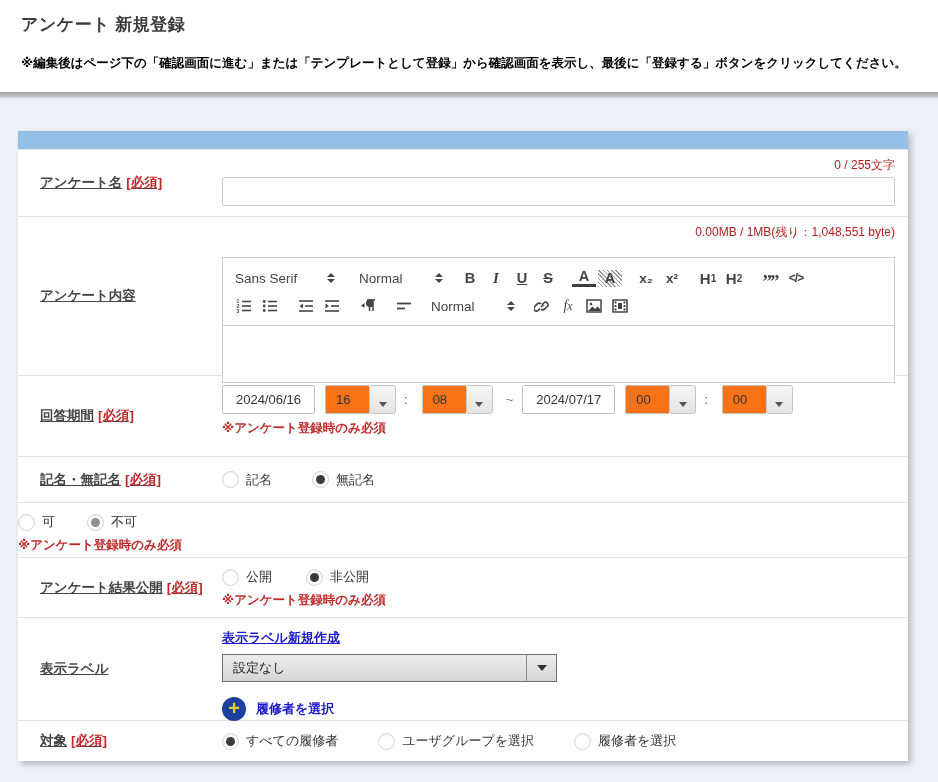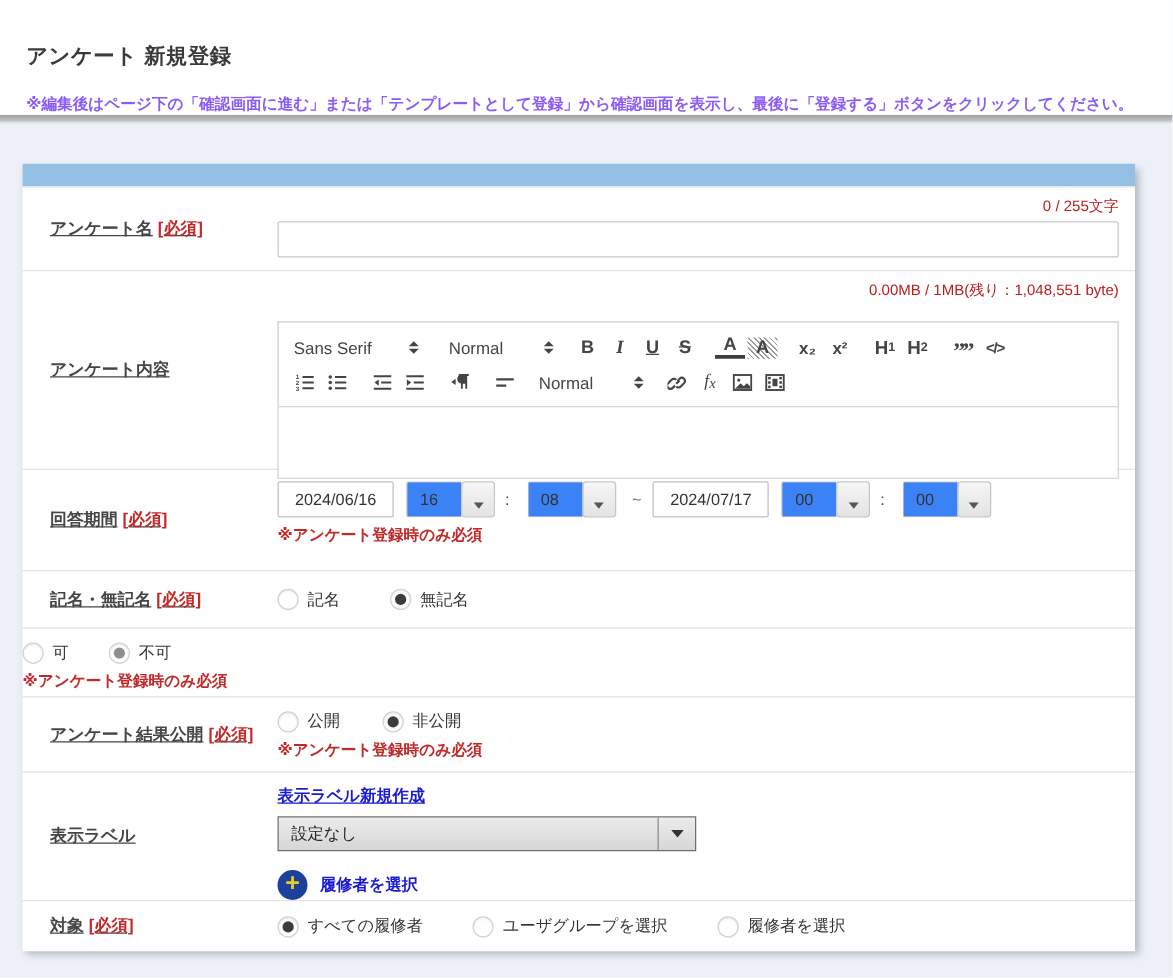--- a/index.html
+++ b/index.html
@@ -7,22 +7,22 @@
   body {
     font-family: "Liberation Sans", "DejaVu Sans", sans-serif;
     background: #edf1f7;
     color: #333;
     width: 938px;
     height: 782px;
     overflow: hidden;
   }
   
   .page-header { background:#fff; height:92px; padding:13px 20px 0 21px; }
-  .page-title { font-size:17px; font-weight:bold; color:#3a3a3a; letter-spacing:0.5px;margin-top:20px; }
-  .page-warning { margin-top:19px; font-size:12.5px; font-weight:bold; color:#8b5cf6; }
+  .page-title { font-size:17px; font-weight:bold; color:#3a3a3a; letter-spacing:0.5px; }
+  .page-warning { margin-top:19px; font-size:12.5px; font-weight:bold; color:#000000; }
   .top-divider { height:5px; background:linear-gradient(#9f9f9f,#c6c6c6); box-shadow:0 1px 2px rgba(0,0,0,.15); }
 
   
   .card {
     width:890px; margin:34px 0 0 18px; background:#fff;
     box-shadow:3px 3px 6px rgba(70,80,95,.35);
   }
   .card-topbar { height:18px; background:#94c0e5; }
   .form-row { display:flex; border-top:1px solid #e2e2e2; }
   .form-row:first-of-type { border-top:none; }
@@ -90,21 +90,21 @@
 
   
   .period-line { display:flex; align-items:center; padding-top:9px; }
   .date-input {
     width:93px; height:29px; border:1px solid #c0c0c0; border-radius:2px;
     font-size:13px; text-align:center; color:#333; outline:none;
   }
   .combo { display:inline-flex; margin-left:10px; }
   .combo-text {
     width:44px; height:29px; border:1px solid #c0c0c0; border-right:none; border-radius:2px 0 0 2px;
-    font-size:13px; display:flex; align-items:center; padding-left:10px; background:#3b82f6; color:#333;
+    font-size:13px; display:flex; align-items:center; padding-left:10px; background:#f97316; color:#333;
   }
   .combo-btn {
     width:27px; height:29px; border:1px solid #c5c5c5; border-radius:3px;
     background:linear-gradient(#f6f6f6,#e3e3e3); display:flex; align-items:flex-end; justify-content:center;
     padding-bottom:6px; cursor:pointer;
   }
   .tri-down { width:0; height:0; border-left:4px solid transparent; border-right:4px solid transparent; border-top:5px solid #555; }
   .sep-colon { margin:0 4px 0 8px; color:#444; font-size:13px; }
   .sep-tilde { margin:0 9px 0 13px; color:#777; font-size:13px; }
   .red-note { color:#c22a2a; font-size:12.5px; font-weight:bold; line-height:1.55; }

